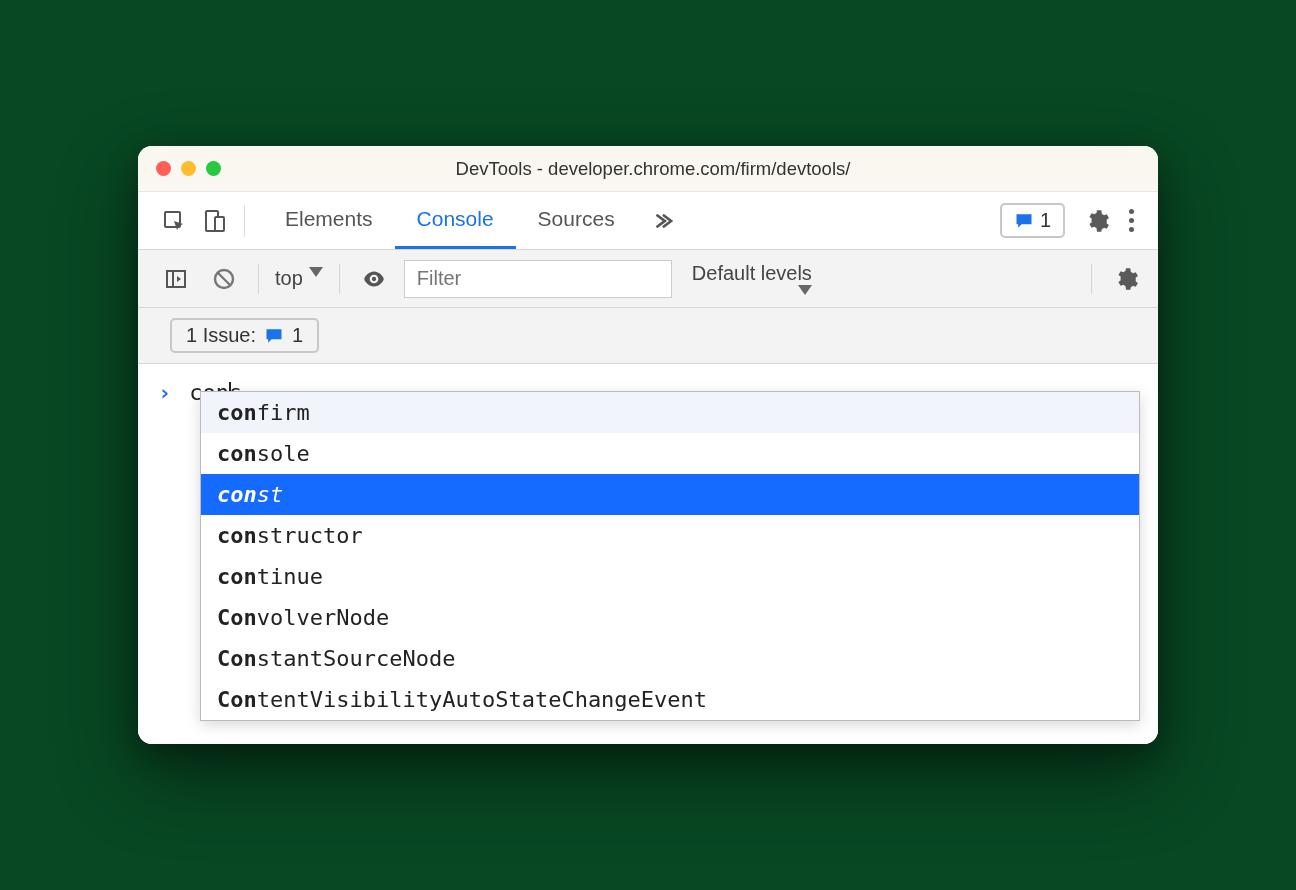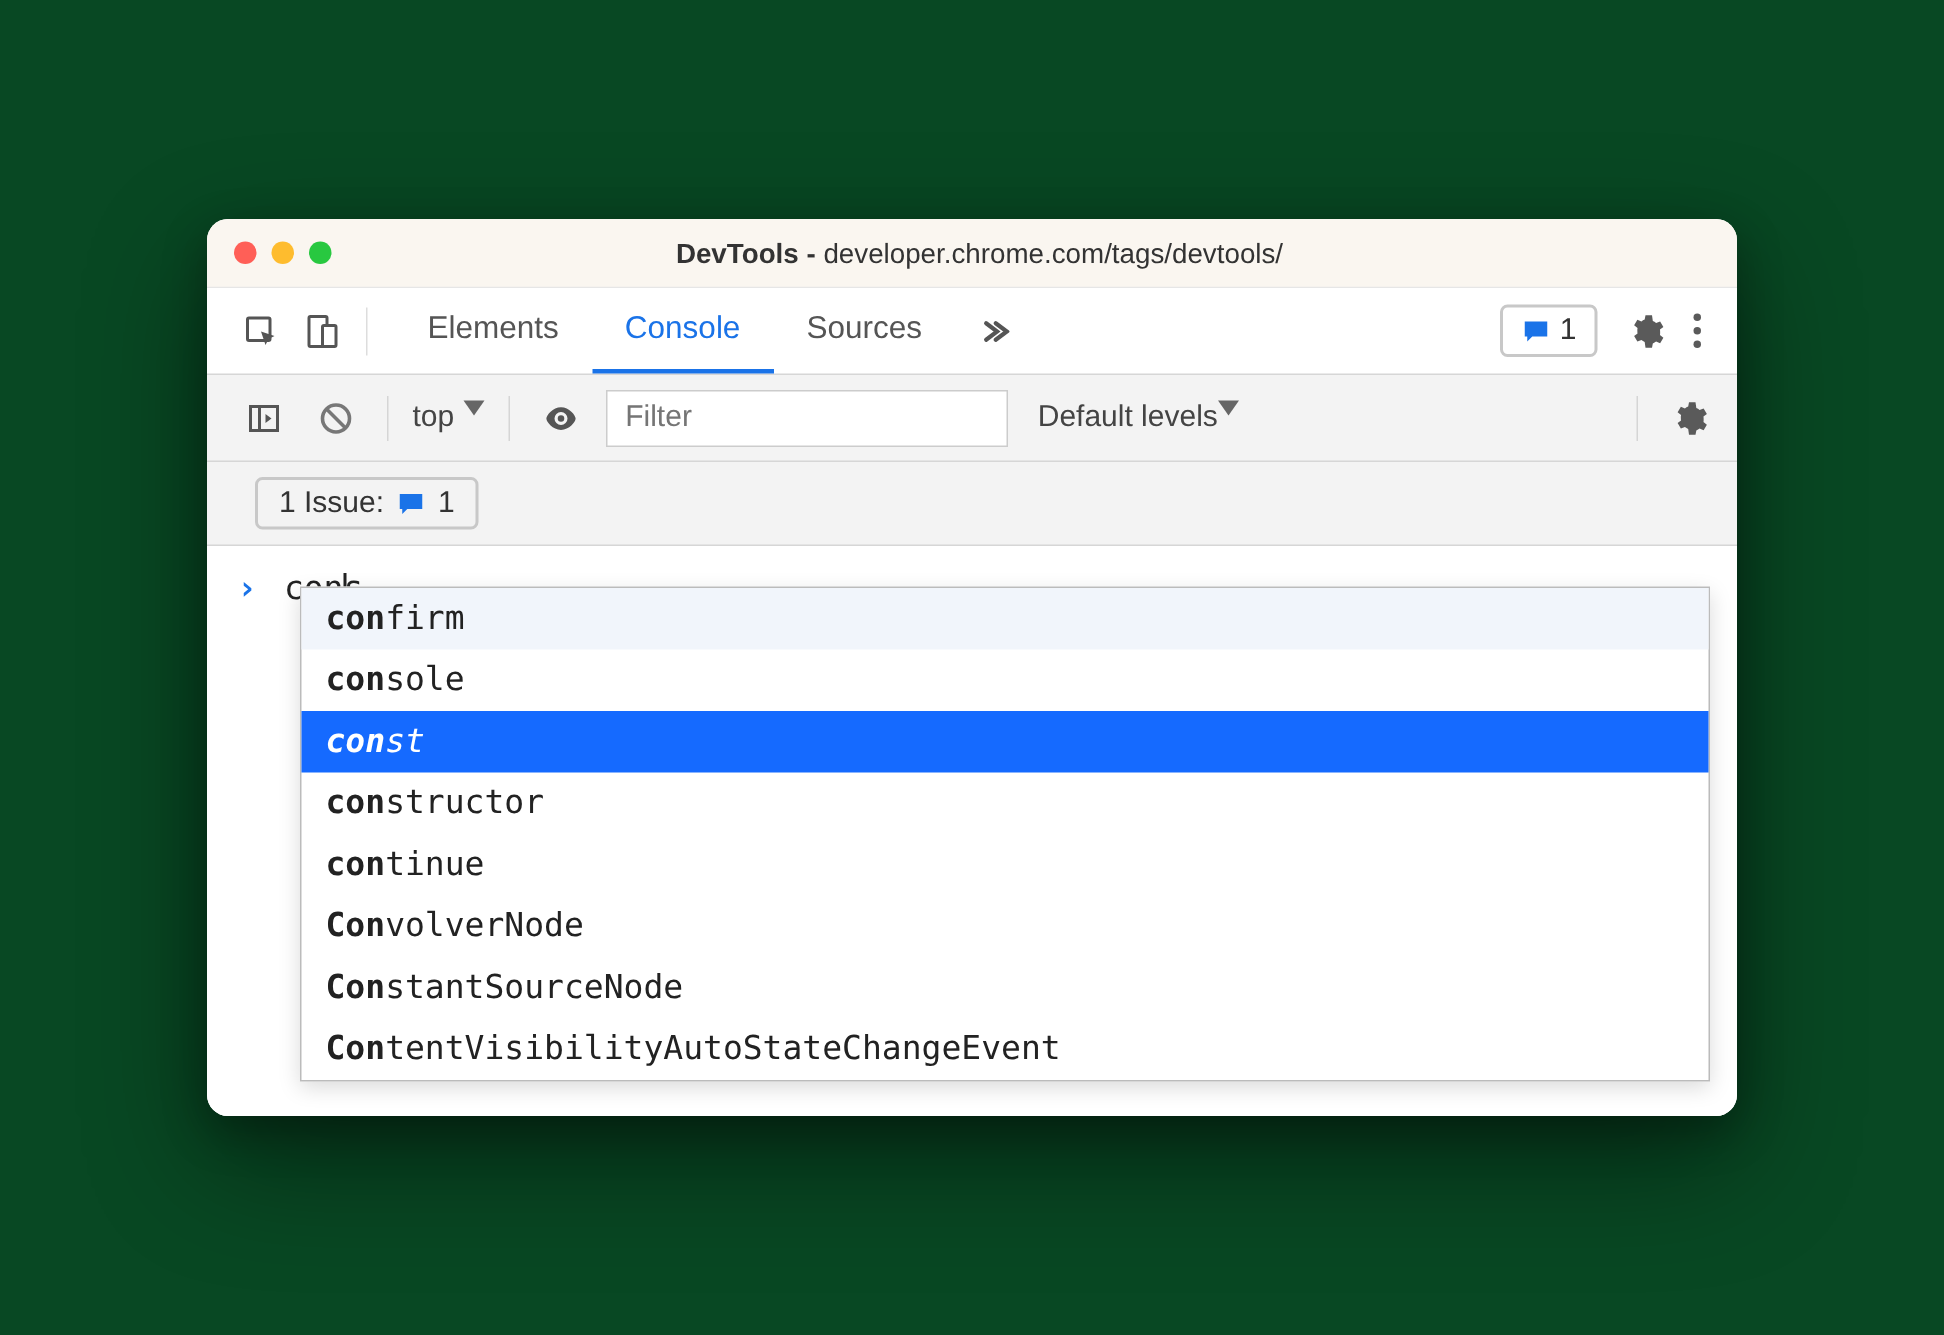--- a/index.html
+++ b/index.html
@@ -37,21 +37,21 @@
   .tl { width: 15px; height: 15px; border-radius: 50%; }
   .tl.red { background: #ff5f57; }
   .tl.yellow { background: #febc2e; }
   .tl.green { background: #28c840; }
   .title {
     flex: 1;
     text-align: center;
     font-size: 18.5px;
     color: #333;
   }
-  .title b { font-weight: 700; }
+  .title b { font-weight: 400; }
   .tabbar {
     display: flex;
     align-items: center;
     height: 58px;
     padding: 0 14px 0 18px;
     border-bottom: 1px solid #d6d6d6;
     gap: 4px;
   }
   .tb-sep { width: 1px; height: 32px; background: #ddd; margin: 0 8px; }
   .icon-btn {
@@ -121,21 +121,21 @@
   }
   .filter-input {
     border: 1px solid #ccc;
     background: #fff;
     height: 38px;
     padding: 0 12px;
     font-size: 20px;
     width: 268px;
     color: #777;
   }
-  .levels-sel { display:flex; align-items:flex-start; cursor:pointer; }
+  .levels-sel { display:flex; align-items:flex-end; cursor:pointer;flex-direction:column; }
 
   .issues-row {
     height: 56px;
     background: #f3f3f3;
     border-bottom: 1px solid #d6d6d6;
     display: flex; align-items: center;
     padding: 0 32px;
   }
   .issues-pill {
     display:flex; align-items:center; gap:8px;
@@ -194,21 +194,21 @@
 
 <div class="window">
 
   <div class="titlebar">
     <div class="traffic-lights">
       <div class="tl red"></div>
       <div class="tl yellow"></div>
       <div class="tl green"></div>
     </div>
     <div class="title">
-      <b>DevTools - </b><span>developer.chrome.com/tags/devtools/</span>
+      <b>DevTools - </b><span>developer.chrome.com/firm/devtools/</span>
     </div>
     <div style="width:55px"></div>
   </div>
 
   <div class="tabbar">
     <div class="icon-btn">
       <svg width="24" height="24" viewBox="0 0 24 24" fill="none" stroke="#555" stroke-width="2">
         <rect x="3" y="3" width="15" height="15" rx="1"></rect>
         <path d="M12 12 L21 15 L17 17 L15 21 Z" fill="#555" stroke="none"></path>
       </svg>

